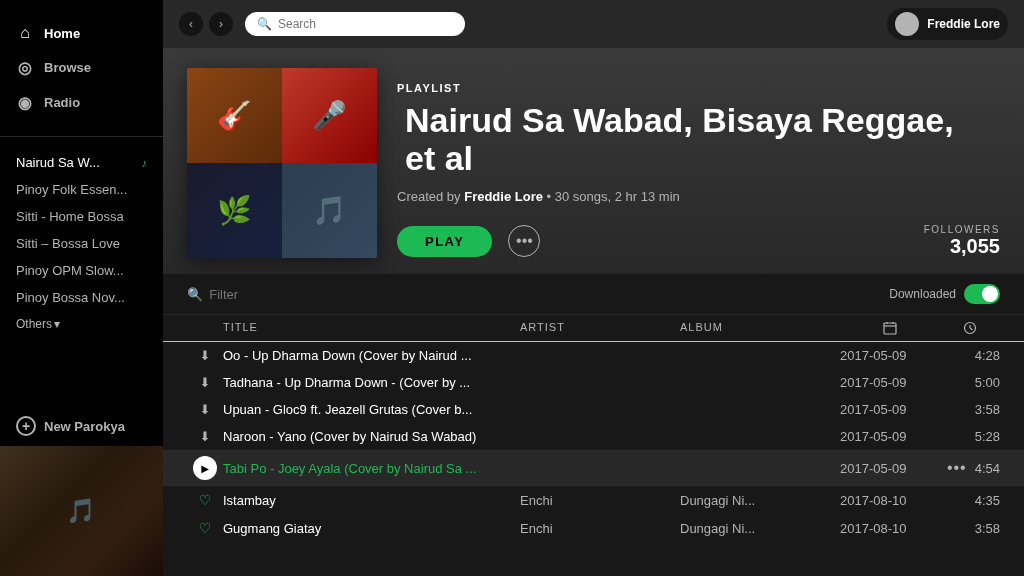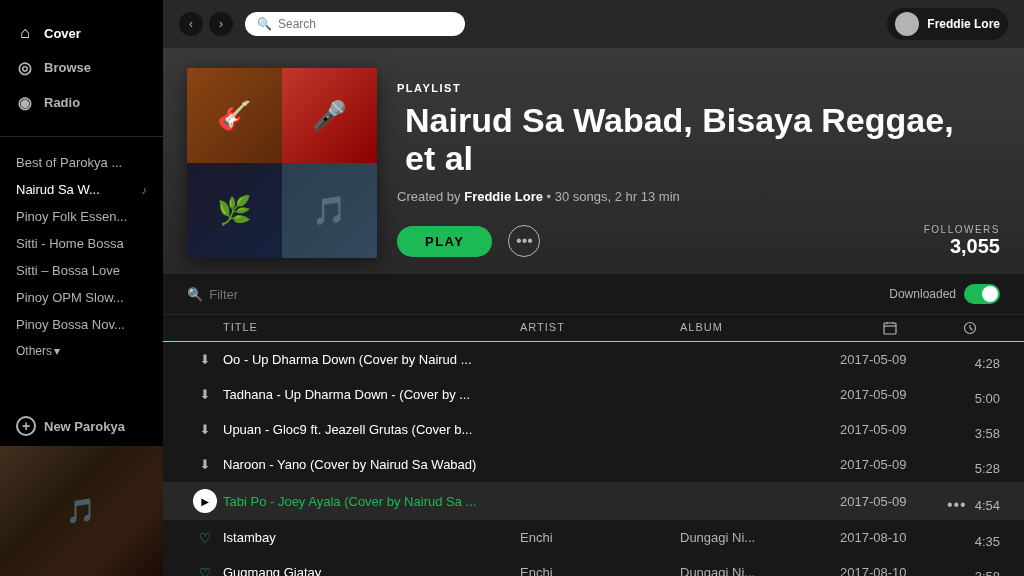--- a/index.html
+++ b/index.html
@@ -446,55 +446,51 @@
     }
 
     .heart-icon {
       color: #1db954;
       font-size: 14px;
     }
 
     .track-time {
       text-align: right;
       color: #b3b3b3;
-      margin-top: 8px;
     }
 
     .track-date { color: #b3b3b3; }
 
     .col-date-icon { display: flex; align-items: center; justify-content: center; }
     .col-time-icon { display: flex; align-items: center; justify-content: center; }
 
     .dots-icon { font-size: 16px; color: #b3b3b3; letter-spacing: 1px; }
   </style>
 </head>
 <body>
 
 <div class="sidebar">
   <div class="sidebar-nav">
     <div class="sidebar-nav-item active">
       <span class="nav-icon">⌂</span>
-      <span>Cover</span>
+      <span>Home</span>
     </div>
     <div class="sidebar-nav-item">
       <span class="nav-icon">◎</span>
       <span>Browse</span>
     </div>
     <div class="sidebar-nav-item">
       <span class="nav-icon">◉</span>
       <span>Radio</span>
     </div>
   </div>
 
   <div class="sidebar-divider"></div>
 
   <div class="sidebar-playlist-list">
-    <div class="sidebar-playlist-item">
-      <span>Best of Parokya ...</span>
-    </div>
     <div class="sidebar-playlist-item active">
       <span>Nairud Sa W...</span>
       <span class="playing-icon">♪</span>
     </div>
     <div class="sidebar-playlist-item">
       <span>Pinoy Folk Essen...</span>
     </div>
     <div class="sidebar-playlist-item">
       <span>Sitti - Home Bossa</span>
     </div>

